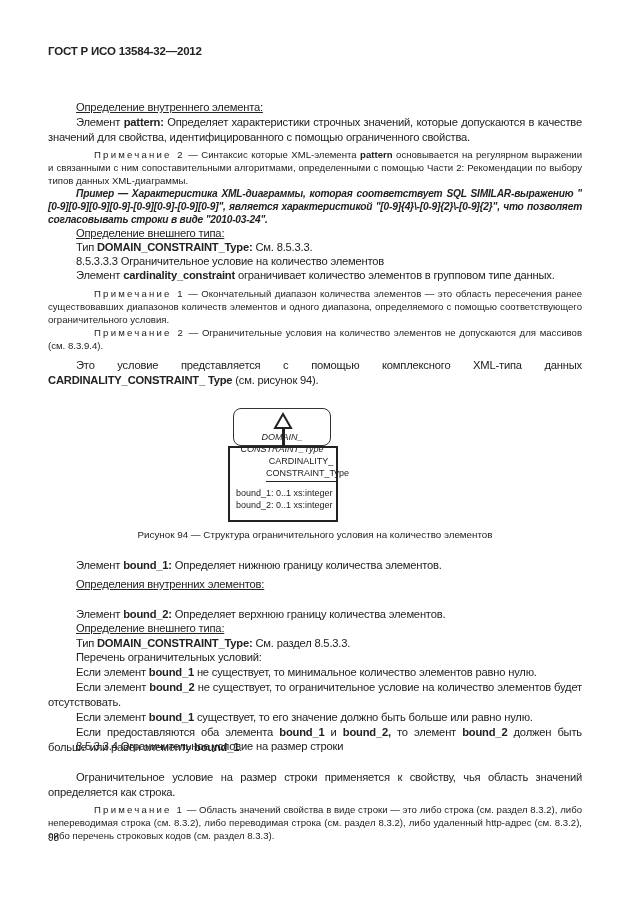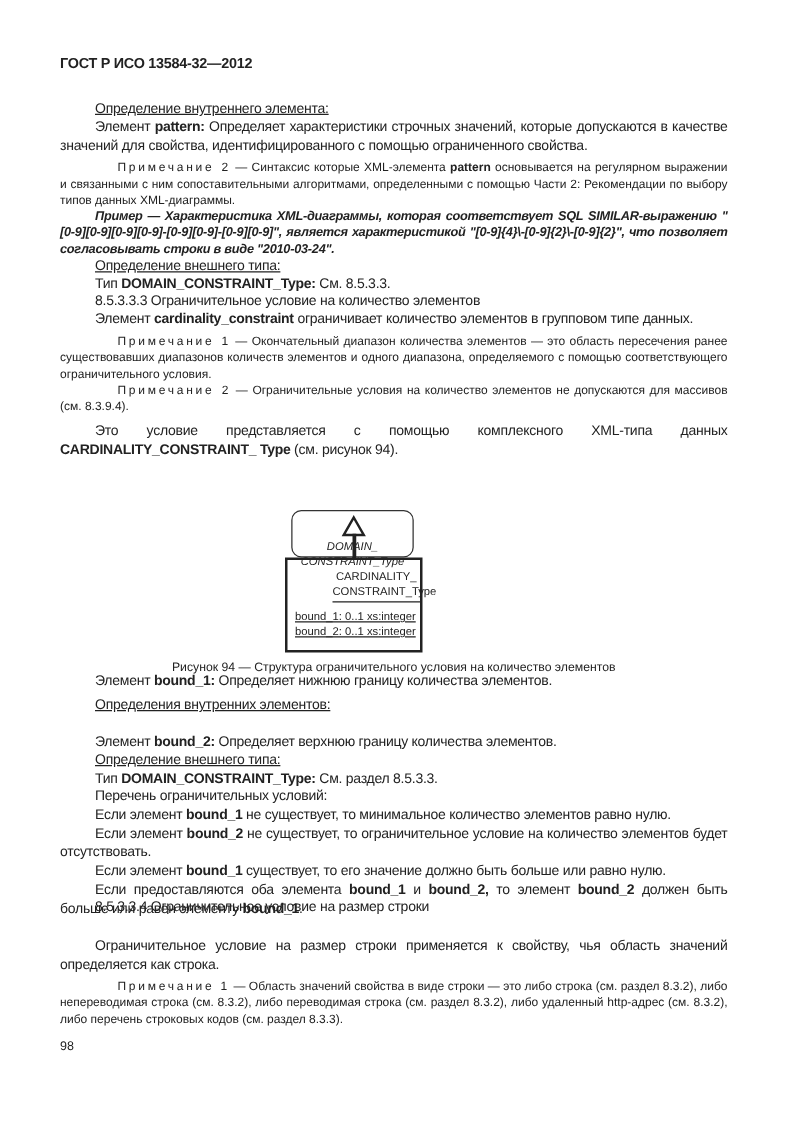--- a/index.html
+++ b/index.html
@@ -1,34 +1,34 @@
 <!DOCTYPE html>
 <html><head>
 <meta charset="utf-8">
 <style>
   html, body { margin:0; padding:0; background:#fff; }
   body { width:630px; height:913px; position:relative; overflow:hidden;
          font-family:"Liberation Sans", sans-serif; color:#222; }
   .abs { position:absolute; }
   .header { left:48px; top:45px; font-size:11.5px; font-weight:bold; letter-spacing:-0.2px; }
-  .p { position:absolute; left:48px; width:534px; font-size:11.2px; line-height:15px; letter-spacing:-0.2px; }
+  .p { position:absolute; left:48px; width:534px; font-size:11.2px; line-height:15px; letter-spacing:-0.2px;margin-top:20px; }
   .ind { text-indent:28px; }
   .u { text-decoration:underline; }
   .note { font-size:9.6px; line-height:13px; text-align:justify; letter-spacing:0; }
   .sp { letter-spacing:2.2px;padding-left:18px; }
   .ex { font-size:10.2px; line-height:13px; font-style:italic; font-weight:bold; text-align:justify; }
   .just { text-align:justify; }
   b { font-weight:bold; }
   .caption { left:0; width:630px; text-align:center; font-size:9.8px; }
   .pnum { left:48px; top:832px; font-size:10px; }
   .box1 { left:233px; top:376px; width:98px; height:38px; border:1.5px solid #333; border-radius:8px;
           font-size:9px; font-style:italic; text-align:center; line-height:12px; padding-top:22px; box-sizing:border-box;margin-top:32px; }
   .box2 { left:228px; top:446px; width:110px; height:76px; border:2px solid #222; box-sizing:border-box; font-size:9px; }
   .box2 .title { text-align:center; line-height:12px; padding-top:7px; height:34px; border-bottom:1.5px solid #222; box-sizing:border-box;margin-left:36px; }
-  .box2 .attrs { padding:5px 0 0 6px; line-height:12px;text-decoration:underline; }
+  .box2 .attrs { padding:5px 0 0 6px; line-height:12px; }
   .conn { left:282px; top:427px; width:2.5px; height:20px; background:#222; }
 </style>
 </head>
 <body>
 
 <div class="abs header">ГОСТ Р ИСО 13584-32—2012</div>
 
 <div class="p ind" style="top:80px"><span class="u">Определение внутреннего элемента:</span></div>
 <div class="p ind just" style="top:95px"><span>Элемент </span><b>pattern:</b><span> Определяет характеристики строчных значений, которые допускаются в качестве значений для свойства, идентифицированного с помощью ограниченного свойства.</span></div>
 

